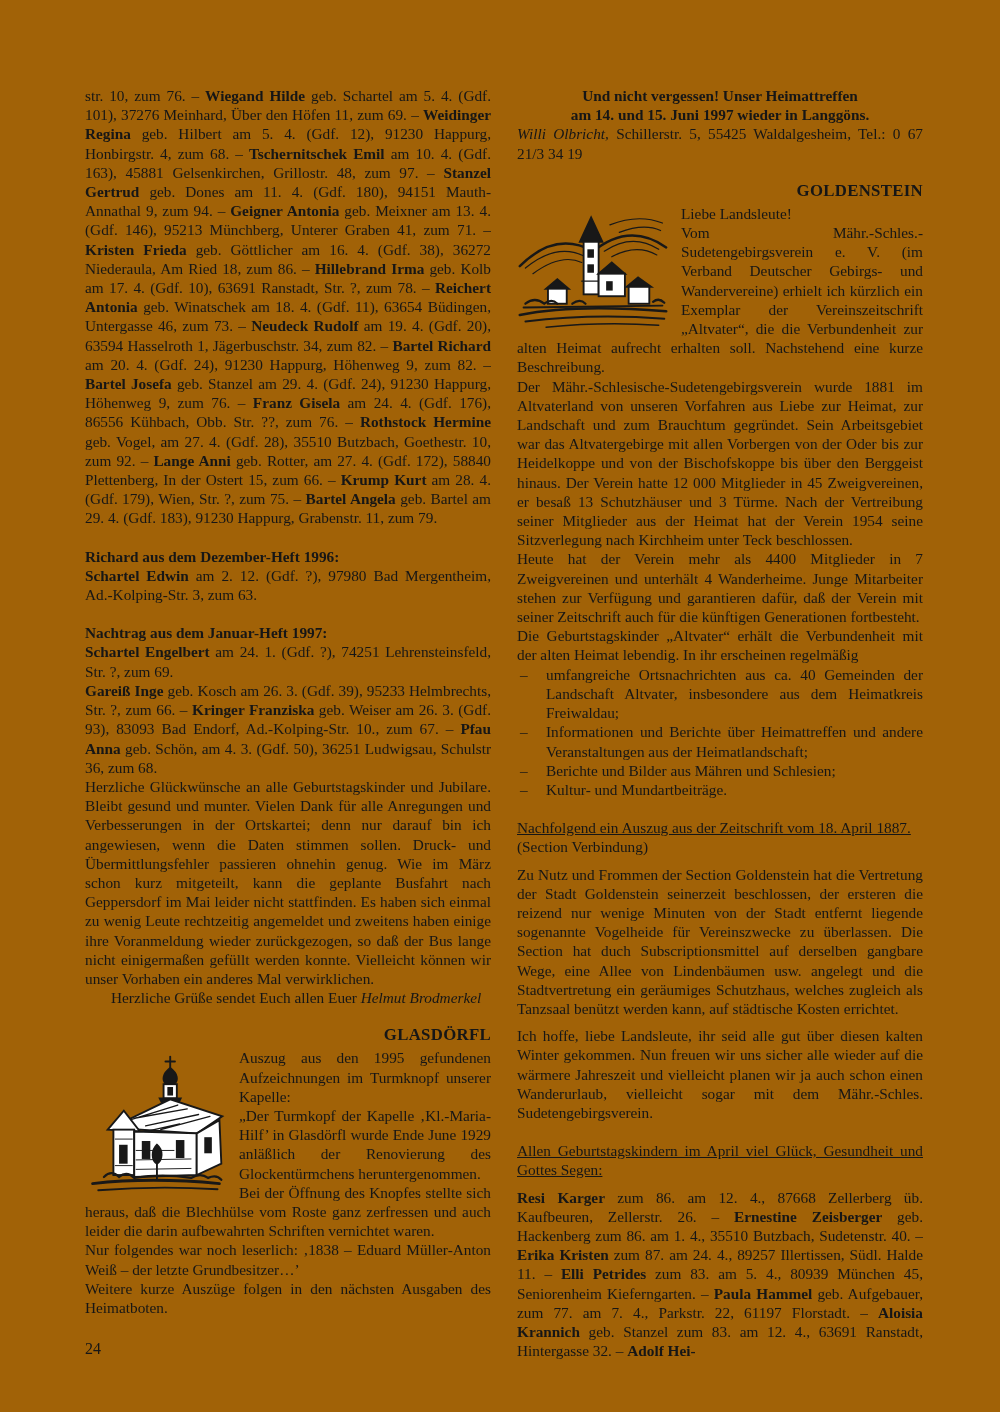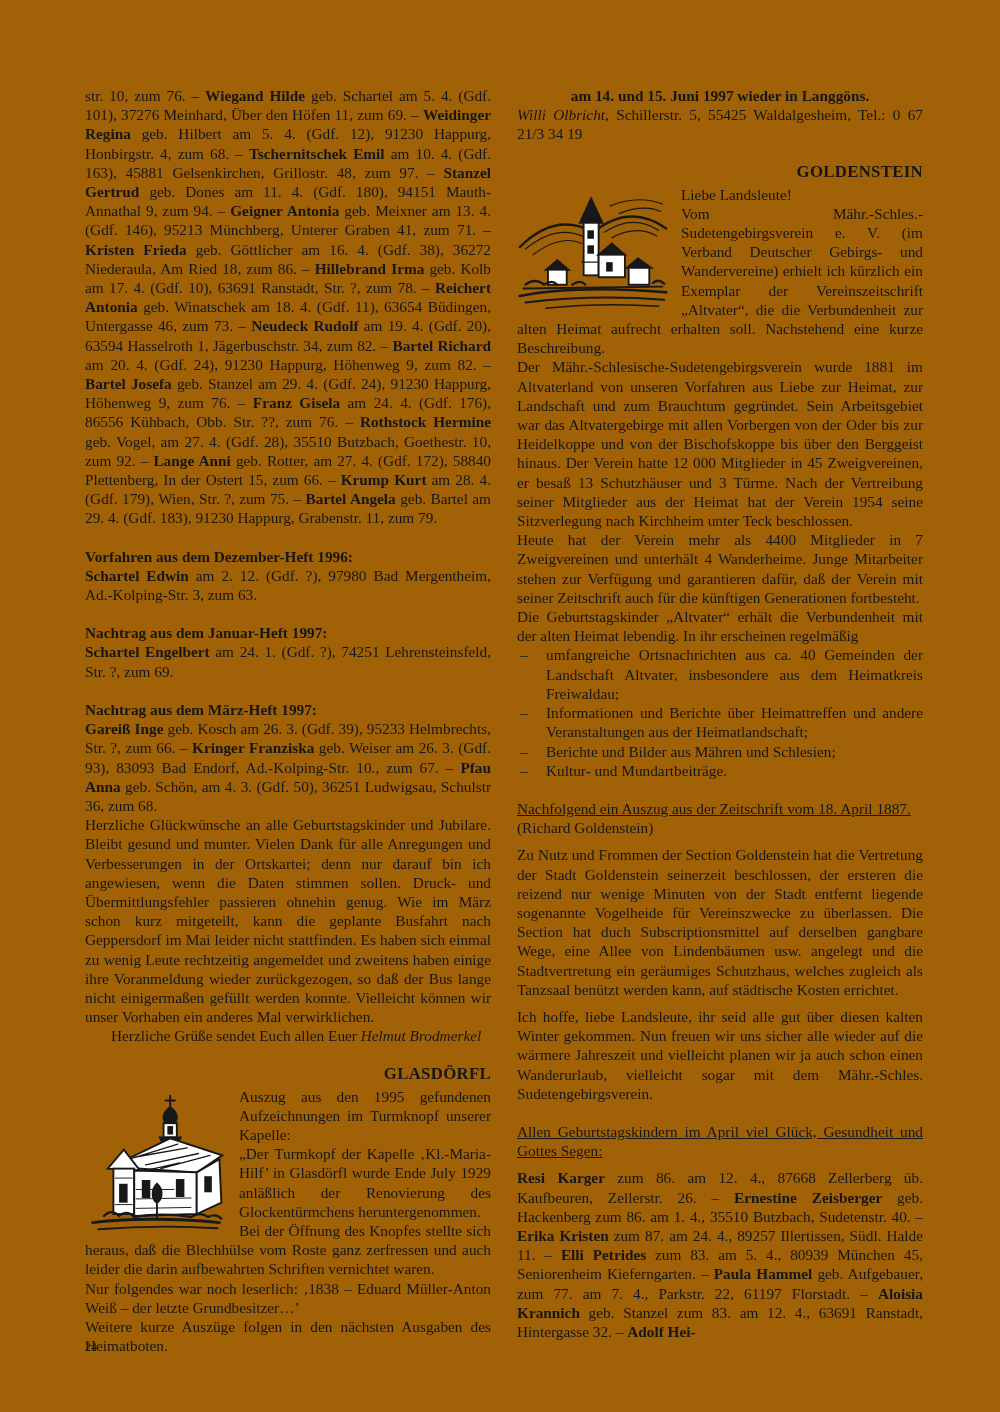--- a/index.html
+++ b/index.html
@@ -19,39 +19,38 @@
   .bold{font-weight:bold;}
   .sig{text-align:left;text-indent:26px;}
   .flow{overflow:visible;}
   .fig{float:left;margin:4px 12px 2px 0;}
   .sp{margin-top:8px;}
   .sp2{margin-top:19px;text-decoration:underline;}
   .notice{margin-bottom:13px;}
   .dash-item{display:flex;}
   .dash-item .dash{flex:0 0 26px;padding-left:3px;}
   .dash-item .dash-text{flex:1;text-align:justify;}
-  .page-number{position:absolute;left:85px;top:1340px;font-size:12px;}
+  .page-number{position:absolute;left:85px;top:1340px;font-size:16px;}
   svg{display:block;}
 </style>
 </head>
 <body>
 
 <div class="page">
   <div class="columns">
 
     <div class="col">
       <p><span>str. 10, zum 76. – </span><span class="b">Wiegand Hilde</span><span> geb. Schartel am 5. 4. (Gdf. 101), 37276 Meinhard, Über den Höfen 11, zum 69. – </span><span class="b">Weidinger Regina</span><span> geb. Hilbert am 5. 4. (Gdf. 12), 91230 Happurg, Honbirgstr. 4, zum 68. – </span><span class="b">Tschernitschek Emil</span><span> am 10. 4. (Gdf. 163), 45881 Gelsenkirchen, Grillostr. 48, zum 97. – </span><span class="b">Stanzel Gertrud</span><span> geb. Dones am 11. 4. (Gdf. 180), 94151 Mauth-Annathal 9, zum 94. – </span><span class="b">Geigner Antonia</span><span> geb. Meixner am 13. 4. (Gdf. 146), 95213 Münchberg, Unterer Graben 41, zum 71. – </span><span class="b">Kristen Frieda</span><span> geb. Göttlicher am 16. 4. (Gdf. 38), 36272 Niederaula, Am Ried 18, zum 86. – </span><span class="b">Hillebrand Irma</span><span> geb. Kolb am 17. 4. (Gdf. 10), 63691 Ranstadt, Str. ?, zum 78. – </span><span class="b">Reichert Antonia</span><span> geb. Winatschek am 18. 4. (Gdf. 11), 63654 Büdingen, Untergasse 46, zum 73. – </span><span class="b">Neudeck Rudolf</span><span> am 19. 4. (Gdf. 20), 63594 Hasselroth 1, Jägerbuschstr. 34, zum 82. – </span><span class="b">Bartel Richard</span><span> am 20. 4. (Gdf. 24), 91230 Happurg, Höhenweg 9, zum 82. – </span><span class="b">Bartel Josefa</span><span> geb. Stanzel am 29. 4. (Gdf. 24), 91230 Happurg, Höhenweg 9, zum 76. – </span><span class="b">Franz Gisela</span><span> am 24. 4. (Gdf. 176), 86556 Kühbach, Obb. Str. ??, zum 76. – </span><span class="b">Rothstock Hermine</span><span> geb. Vogel, am 27. 4. (Gdf. 28), 35510 Butzbach, Goethestr. 10, zum 92. – </span><span class="b">Lange Anni</span><span> geb. Rotter, am 27. 4. (Gdf. 172), 58840 Plettenberg, In der Ostert 15, zum 66. – </span><span class="b">Krump Kurt</span><span> am 28. 4. (Gdf. 179), Wien, Str. ?, zum 75. – </span><span class="b">Bartel Angela</span><span> geb. Bartel am 29. 4. (Gdf. 183), 91230 Happurg, Grabenstr. 11, zum 79.</span></p>
 
-      <h3 class="sub-head">Vorfahren aus dem Dezember-Heft 1996:</h3>
+      <h3 class="sub-head">Richard aus dem Dezember-Heft 1996:</h3>
       <p><span class="b">Schartel Edwin</span><span> am 2. 12. (Gdf. ?), 97980 Bad Mergentheim, Ad.-Kolping-Str. 3, zum 63.</span></p>
 
       <h3 class="sub-head">Nachtrag aus dem Januar-Heft 1997:</h3>
       <p><span class="b">Schartel Engelbert</span><span> am 24. 1. (Gdf. ?), 74251 Lehrensteinsfeld, Str. ?, zum 69.</span></p>
 
-      <h3 class="sub-head">Nachtrag aus dem März-Heft 1997:</h3>
       <p><span class="b">Gareiß Inge</span><span> geb. Kosch am 26. 3. (Gdf. 39), 95233 Helmbrechts, Str. ?, zum 66. – </span><span class="b">Kringer Franziska</span><span> geb. Weiser am 26. 3. (Gdf. 93), 83093 Bad Endorf, Ad.-Kolping-Str. 10., zum 67. – </span><span class="b">Pfau Anna</span><span> geb. Schön, am 4. 3. (Gdf. 50), 36251 Ludwigsau, Schulstr 36, zum 68.</span></p>
 
       <p>Herzliche Glückwünsche an alle Geburtstagskinder und Jubilare. Bleibt gesund und munter. Vielen Dank für alle Anregungen und Verbesserungen in der Ortskartei; denn nur darauf bin ich angewiesen, wenn die Daten stimmen sollen. Druck- und Übermittlungsfehler passieren ohnehin genug. Wie im März schon kurz mitgeteilt, kann die geplante Busfahrt nach Geppersdorf im Mai leider nicht stattfinden. Es haben sich einmal zu wenig Leute rechtzeitig angemeldet und zweitens haben einige ihre Voranmeldung wieder zurückgezogen, so daß der Bus lange nicht einigermaßen gefüllt werden konnte. Vielleicht können wir unser Vorhaben ein anderes Mal verwirklichen.</p>
       <p class="sig"><span>Herzliche Grüße sendet Euch allen Euer </span><span class="i">Helmut Brodmerkel</span></p>
 
       <section>
         <h2 class="sec-head">GLASDÖRFL</h2>
         <div class="flow">
           <span class="fig">
             <svg width="142" height="142" viewBox="0 0 150 150" aria-hidden="true">
@@ -87,30 +86,31 @@
                 <path d="M76 98 C70 104 70 114 76 118 C82 114 83 104 76 98 Z" fill="#181818"></path>
                 <line x1="76" y1="118" x2="76" y2="134"></line>
 
                 <path d="M20 132 q8 -8 16 0 q8 -7 16 1 q30 -5 60 0 q10 -6 18 0 q9 -4 14 2" stroke-width="2.4"></path>
                 <path d="M8 139 Q70 132 142 139" stroke-width="3"></path>
                 <path d="M14 146 Q78 141 140 145" stroke-width="2"></path>
               </g>
             </svg>
           </span>
           <p>Auszug aus den 1995 gefundenen Aufzeichnungen im Turmknopf unserer Kapelle:</p>
-          <p>„Der Turmkopf der Kapelle ‚Kl.-Maria-Hilf’ in Glasdörfl wurde Ende July 1929 anläßlich der Renovierung des Glockentürmchens heruntergenommen.</p>
+          <p>„Der Turmkopf der Kapelle ‚Kl.-Maria-Hilf’ in Glasdörfl wurde Ende June 1929 anläßlich der Renovierung des Glockentürmchens heruntergenommen.</p>
           <p>Bei der Öffnung des Knopfes stellte sich heraus, daß die Blechhülse vom Roste ganz zerfressen und auch leider die darin aufbewahrten Schriften vernichtet waren.</p>
           <p>Nur folgendes war noch leserlich: ‚1838 – Eduard Müller-Anton Weiß – der letzte Grundbesitzer…’</p>
           <p>Weitere kurze Auszüge folgen in den nächsten Ausgaben des Heimatboten.</p>
         </div>
       </section>
     </div>
 
     <div class="col">
       <div class="notice">
+        <p class="center bold">Und nicht vergessen! Unser Heimattreffen</p>
         <p class="center bold">am 14. und 15. Juni 1997 wieder in Langgöns.</p>
         <p><span class="i">Willi Olbricht,</span><span> Schillerstr. 5, 55425 Waldalgesheim, Tel.: 0 67 21/3 34 19</span></p>
       </div>
 
       <section>
         <h2 class="sec-head">GOLDENSTEIN</h2>
         <div class="flow">
           <span class="fig">
             <svg width="152" height="122" viewBox="0 0 160 130" aria-hidden="true">
               <g stroke="#181818" fill="none" stroke-width="2" stroke-linecap="round">
@@ -162,21 +162,21 @@
           <div class="dash-item">
             <span class="dash">–</span>
             <span class="dash-text">Berichte und Bilder aus Mähren und Schlesien;</span>
           </div>
           <div class="dash-item">
             <span class="dash">–</span>
             <span class="dash-text">Kultur- und Mundartbeiträge.</span>
           </div>
 
           <p class="sp2">Nachfolgend ein Auszug aus der Zeitschrift vom 18. April 1887.</p>
-          <p>(Richard Goldenstein)</p>
+          <p>(Section Verbindung)</p>
           <p class="sp">Zu Nutz und Frommen der Section Goldenstein hat die Vertretung der Stadt Goldenstein seinerzeit beschlossen, der ersteren die reizend nur wenige Minuten von der Stadt entfernt liegende sogenannte Vogelheide für Vereinszwecke zu überlassen. Die Section hat duch Subscriptionsmittel auf derselben gangbare Wege, eine Allee von Lindenbäumen usw. angelegt und die Stadtvertretung ein geräumiges Schutzhaus, welches zugleich als Tanzsaal benützt werden kann, auf städtische Kosten errichtet.</p>
           <p class="sp">Ich hoffe, liebe Landsleute, ihr seid alle gut über diesen kalten Winter gekommen. Nun freuen wir uns sicher alle wieder auf die wärmere Jahreszeit und vielleicht planen wir ja auch schon einen Wanderurlaub, vielleicht sogar mit dem Mähr.-Schles. Sudetengebirgsverein.</p>
           <p class="sp2">Allen Geburtstagskindern im April viel Glück, Gesundheit und Gottes Segen:</p>
           <p class="sp"><span class="b">Resi Karger</span><span> zum 86. am 12. 4., 87668 Zellerberg üb. Kaufbeuren, Zellerstr. 26. – </span><span class="b">Ernestine Zeisberger</span><span> geb. Hackenberg zum 86. am 1. 4., 35510 Butzbach, Sudetenstr. 40. – </span><span class="b">Erika Kristen</span><span> zum 87. am 24. 4., 89257 Illertissen, Südl. Halde 11. – </span><span class="b">Elli Petrides</span><span> zum 83. am 5. 4., 80939 München 45, Seniorenheim Kieferngarten. – </span><span class="b">Paula Hammel</span><span> geb. Aufgebauer, zum 77. am 7. 4., Parkstr. 22, 61197 Florstadt. – </span><span class="b">Aloisia Krannich</span><span> geb. Stanzel zum 83. am 12. 4., 63691 Ranstadt, Hintergasse 32. – </span><span class="b">Adolf Hei-</span></p>
         </div>
       </section>
     </div>
   </div>
 
   <div class="page-number">24</div>

